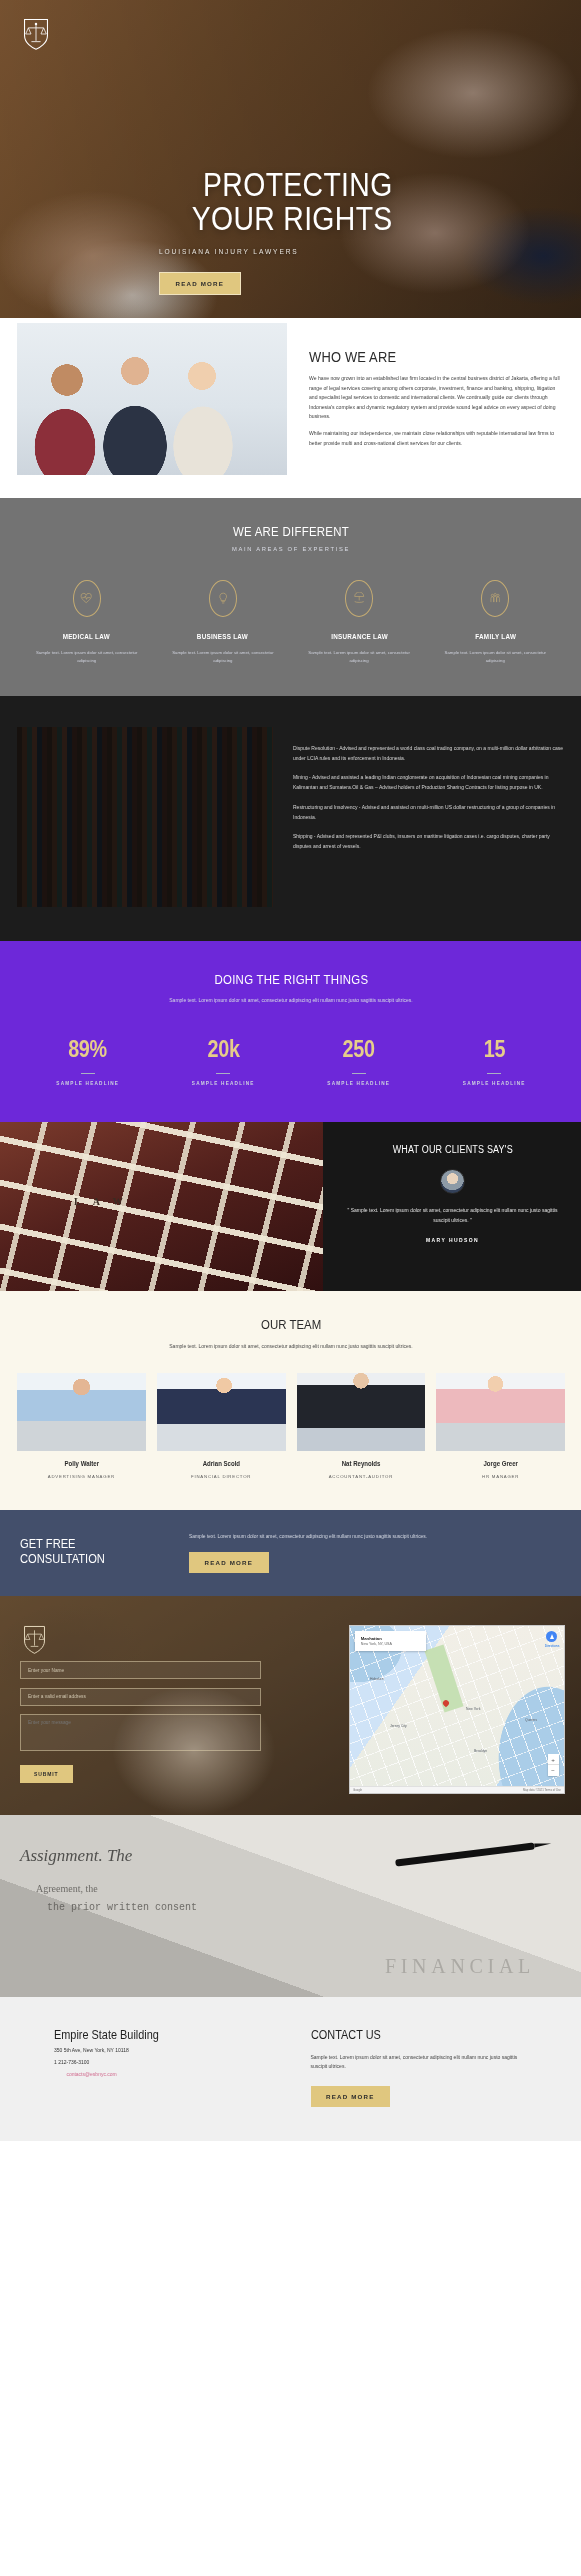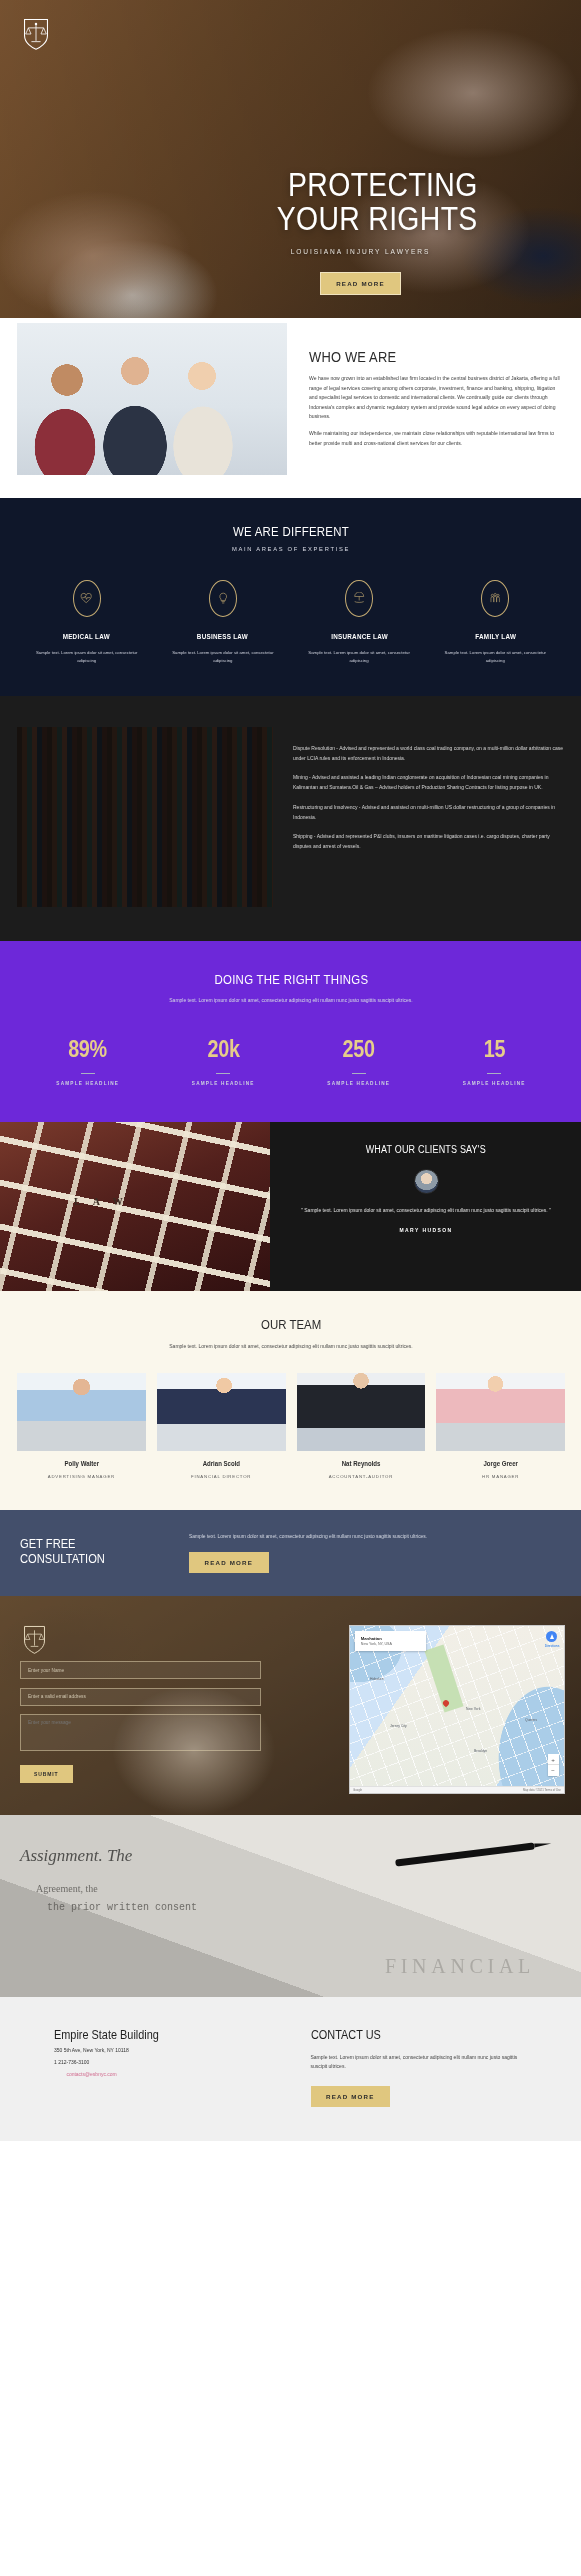--- a/index.html
+++ b/index.html
@@ -26,21 +26,21 @@
       radial-gradient(ellipse 116px 70px at 543px 256px, rgba(30,45,80,.9), transparent 70%),
       radial-gradient(ellipse 132px 85px at 132px 295px, rgba(235,235,232,.9), transparent 65%),
       linear-gradient(135deg,#8a5f38 0%, #7a5430 30%, #6e4b2b 55%, #4a3420 100%);
   }
   .hero-bg:after{
     content:"";position:absolute;inset:0;
     background:linear-gradient(90deg, rgba(0,0,0,.15) 0%, rgba(0,0,0,.25) 45%, rgba(0,0,0,.35) 100%);
   }
   .hero-logo{position:absolute;left:23px;top:17px;width:26px;height:34px;z-index:4}
   .hero-inner{position:absolute;right:20px;top:0;height:318px;width:403px;z-index:5;
-    display:flex;flex-direction:column;align-items:center;justify-content:flex-end;padding-bottom:23px}
+    display:flex;flex-direction:column;align-items:flex-start;justify-content:flex-end;padding-bottom:23px}
   .hero-title{
     font-family:"Liberation Sans Narrow","Liberation Sans",sans-serif;
     font-size:33px;line-height:1.02;color:#fff;font-weight:400;text-align:right;
     letter-spacing:0.4px;transform:scaleX(.86);transform-origin:right center;
     text-shadow:0 1.6px 7.8px rgba(0,0,0,.35);
   }
   .hero-sub{
     margin-top:12.4px;color:#e9e6e0;font-size:6.6px;letter-spacing:1.9px;text-align:right;
     text-shadow:0 0.8px 3.1px rgba(0,0,0,.5);
   }
@@ -69,21 +69,21 @@
   }
   .who-text{padding:14px 18.6px 0 22px;flex:1}
   .h-cond{
     font-family:"Liberation Sans Narrow","Liberation Sans",sans-serif;
     font-weight:400;color:#2b2b2b;transform:scaleX(.88);transform-origin:left center;
   }
   .who-title{font-size:14.7px;letter-spacing:0.2px;margin-bottom:9.3px}
   .who-p{font-size:5.1px;line-height:1.85;color:#3d3d3d;margin-bottom:7.8px}
 
   
-  .different{background:#0f172a;padding:26px 0 31px;text-align:center}
+  .different{background:#737373;padding:26px 0 31px;text-align:center}
   .sec-title{
     font-family:"Liberation Sans Narrow","Liberation Sans",sans-serif;
     font-size:13px;color:#fff;font-weight:400;letter-spacing:0.3px;
     display:inline-block;transform:scaleX(.88);
   }
   .sec-sub{font-size:5.8px;color:#d9dbe4;letter-spacing:1.7px;margin-top:7px}
   .cards{display:flex;margin-top:28px;padding:0 18.6px}
   .card{flex:1;text-align:center;padding:0 7.8px}
   .card-ico{width:28px;height:37px;margin:0 auto 11px;border:0.8px solid #c4ab72;border-radius:50%/50%;
     display:flex;align-items:center;justify-content:center}
@@ -114,21 +114,21 @@
   .stats-p{font-size:5px;line-height:1.85;color:#d6dae4;margin:9.3px auto 0;max-width:310px}
   .stat-row{display:flex;margin-top:31px;padding:0 20px}
   .stat{flex:1;text-align:center}
   .stat-n{font-family:"Liberation Sans Narrow","Liberation Sans",sans-serif;font-size:23px;
     color:#e6cd8a;font-weight:700;letter-spacing:-0.4px;display:inline-block;transform:scaleX(.86)}
   .stat-rule{width:14px;height:0.8px;background:#a9b0c2;margin:9.3px auto 7.8px}
   .stat-l{font-size:4.7px;color:#cdd2de;letter-spacing:1.2px;font-weight:700}
 
   
   .testi{background:#171717;display:flex;min-height:169px}
-  .testi-img{width:270px;height:169px;position:relative;overflow:hidden;flex:0 0 auto;
+  .testi-img{width:323px;height:169px;position:relative;overflow:hidden;flex:0 0 auto;
     background:#5a2520}
   .testi-img .tiles{position:absolute;inset:0;
     background:
       repeating-linear-gradient(12deg,rgba(255,255,255,.0) 0 17px, rgba(240,232,214,.95) 17px 23px, rgba(255,255,255,0) 23px 43px),
       repeating-linear-gradient(-76deg,rgba(255,255,255,0) 0 20px, rgba(236,228,208,.85) 20px 25.6px, rgba(255,255,255,0) 25.6px 48px),
       linear-gradient(160deg,#7a3a2c 0%,#52201c 45%,#301010 100%);
   }
   .testi-img .word{position:absolute;left:74px;top:74px;color:#3a2b22;font-size:10px;letter-spacing:5.4px;
     font-weight:700;font-family:"Liberation Serif",serif}
   .testi-right{flex:1;padding:20px 23px 15.5px;text-align:center;color:#fff}

